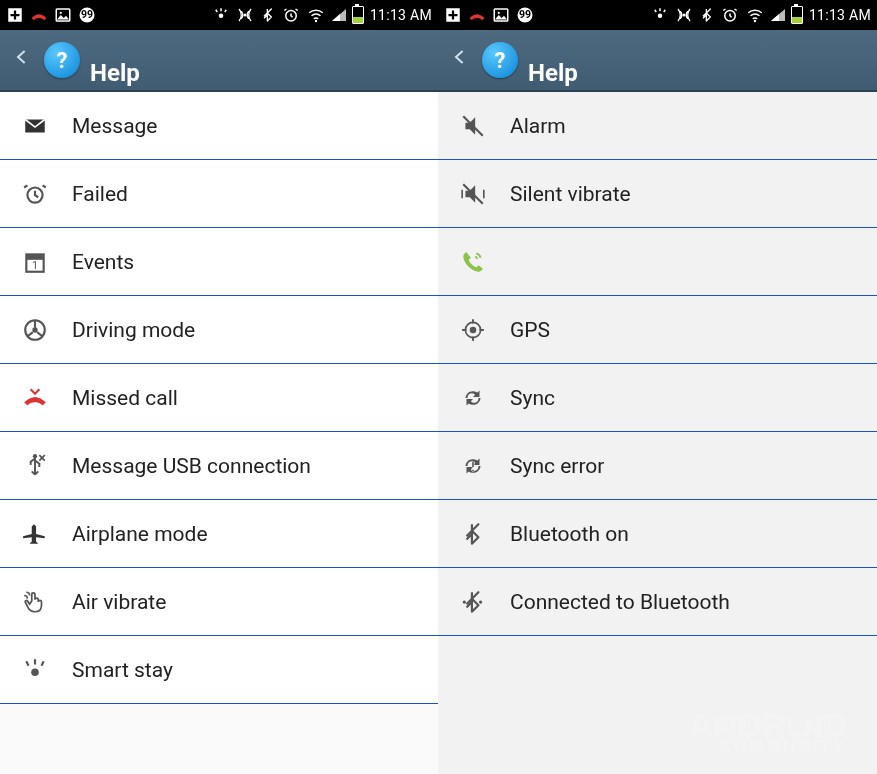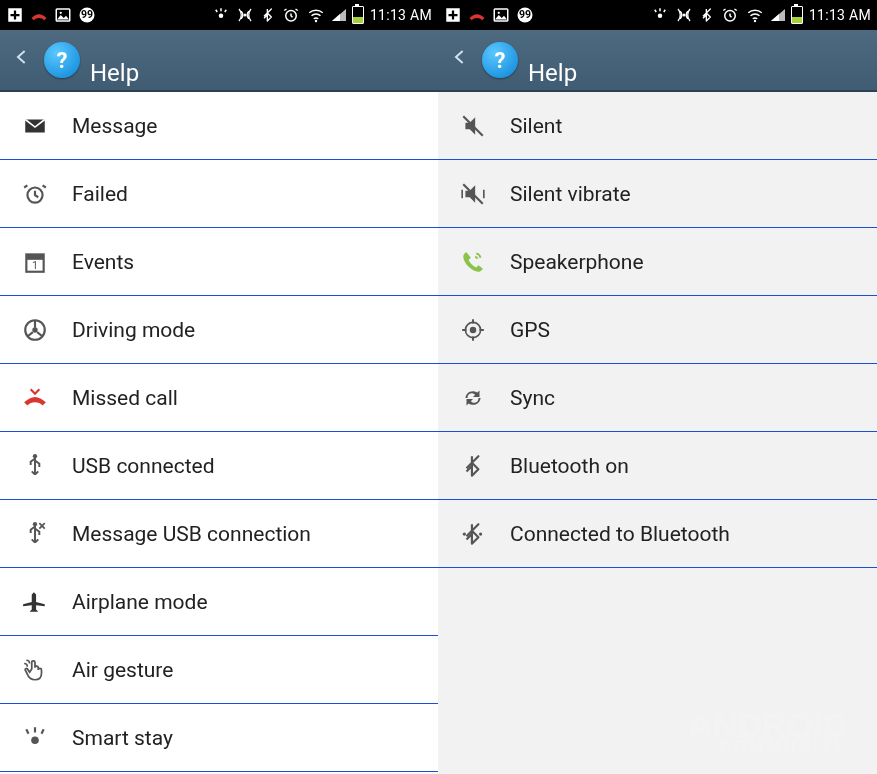--- a/index.html
+++ b/index.html
@@ -13,21 +13,21 @@
   .time{font-weight:400;letter-spacing:.3px;}
   .signal{width:0;height:0;border-left:14px solid transparent;border-bottom:12px solid #bbb;display:inline-block;position:relative;}
   .signal::after{content:"";position:absolute;left:-14px;bottom:-12px;border-left:8px solid transparent;border-bottom:7px solid #fff;}
   .battery{width:10px;height:16px;border:1px solid #fff;border-radius:1px;position:relative;display:inline-block;}
   .battery::before{content:"";position:absolute;top:-3px;left:2px;width:4px;height:2px;background:#fff;}
   .battery::after{content:"";position:absolute;bottom:0;left:0;right:0;height:40%;background:#a5d23a;}
   
   .appbar{height:60px;background:linear-gradient(#4e6a80,#3f5c73);display:flex;align-items:center;padding:0 10px;gap:10px;color:#fff;font-size:24px;border-bottom:2px solid #2c4252;}
   .back{padding:4px;}
   .helpicon{width:36px;height:36px;border-radius:50%;background:radial-gradient(circle at 35% 30%,#5ac8ff,#0a84d6);display:flex;align-items:center;justify-content:center;color:#fff;font-weight:700;font-size:22px;box-shadow:0 1px 2px rgba(0,0,0,.4);}
-  .title{font-weight:400;margin-top:25px;}
+  .title{font-weight:700;margin-top:25px;}
   
   .list{flex:1;background:#fafafa;overflow:hidden;}
   .phone.right .list{background:#f2f2f2;}
   .item{height:67px;display:flex;align-items:center;padding-left:20px;gap:22px;border-bottom:1px solid #1d4ed8;background:#fff;}
   .phone.right .item{background:transparent;}
   .item .label{font-size:21px;color:#222;}
   .item .ico{width:30px;display:flex;align-items:center;justify-content:center;}
   .item .ico svg{width:26px;height:26px;}
   
   .watermark{position:absolute;right:30px;bottom:20px;opacity:.15;font-family:Arial,sans-serif;font-weight:900;font-size:34px;color:#ffffff;text-align:right;line-height:.8;pointer-events:none;}
@@ -246,48 +246,40 @@
           <span class="ico">
             <svg viewBox="0 0 24 24">
               <use href="#i-missed"></use>
             </svg>
           </span>
           <span class="label">Missed call</span>
         </div>
       <div class="item">
           <span class="ico">
             <svg viewBox="0 0 24 24">
-              <use href="#i-usb"></use>
-            </svg>
-          </span>
-          <span class="label">USB connected</span>
-        </div>
-      <div class="item">
-          <span class="ico">
-            <svg viewBox="0 0 24 24">
               <use href="#i-usb-x"></use>
             </svg>
           </span>
           <span class="label">Message USB connection</span>
         </div>
       <div class="item">
           <span class="ico">
             <svg viewBox="0 0 24 24">
               <use href="#i-plane"></use>
             </svg>
           </span>
           <span class="label">Airplane mode</span>
         </div>
       <div class="item">
           <span class="ico">
             <svg viewBox="0 0 24 24">
               <use href="#i-hand"></use>
             </svg>
           </span>
-          <span class="label">Air gesture</span>
+          <span class="label">Air vibrate</span>
         </div>
       <div class="item">
           <span class="ico">
             <svg viewBox="0 0 24 24">
               <use href="#i-stay"></use>
             </svg>
           </span>
           <span class="label">Smart stay</span>
         </div>
     </div>
@@ -339,53 +331,60 @@
       <div class="helpicon">?</div>
       <span class="title">Help</span>
     </div>
     <div class="list">
       <div class="item">
           <span class="ico">
             <svg viewBox="0 0 24 24">
               <use href="#i-silent"></use>
             </svg>
           </span>
-          <span class="label">Silent</span>
+          <span class="label">Alarm</span>
         </div>
       <div class="item">
           <span class="ico">
             <svg viewBox="0 0 24 24">
               <use href="#i-sil-vib"></use>
             </svg>
           </span>
           <span class="label">Silent vibrate</span>
         </div>
       <div class="item">
           <span class="ico">
             <svg viewBox="0 0 24 24">
               <use href="#i-spk"></use>
             </svg>
           </span>
-          <span class="label">Speakerphone</span>
         </div>
       <div class="item">
           <span class="ico">
             <svg viewBox="0 0 24 24">
               <use href="#i-gps"></use>
             </svg>
           </span>
           <span class="label">GPS</span>
         </div>
       <div class="item">
           <span class="ico">
             <svg viewBox="0 0 24 24">
               <use href="#i-sync"></use>
             </svg>
           </span>
           <span class="label">Sync</span>
+        </div>
+      <div class="item">
+          <span class="ico">
+            <svg viewBox="0 0 24 24">
+              <use href="#i-sync-err"></use>
+            </svg>
+          </span>
+          <span class="label">Sync error</span>
         </div>
       <div class="item">
           <span class="ico">
             <svg viewBox="0 0 24 24">
               <use href="#i-btlist"></use>
             </svg>
           </span>
           <span class="label">Bluetooth on</span>
         </div>
       <div class="item">

